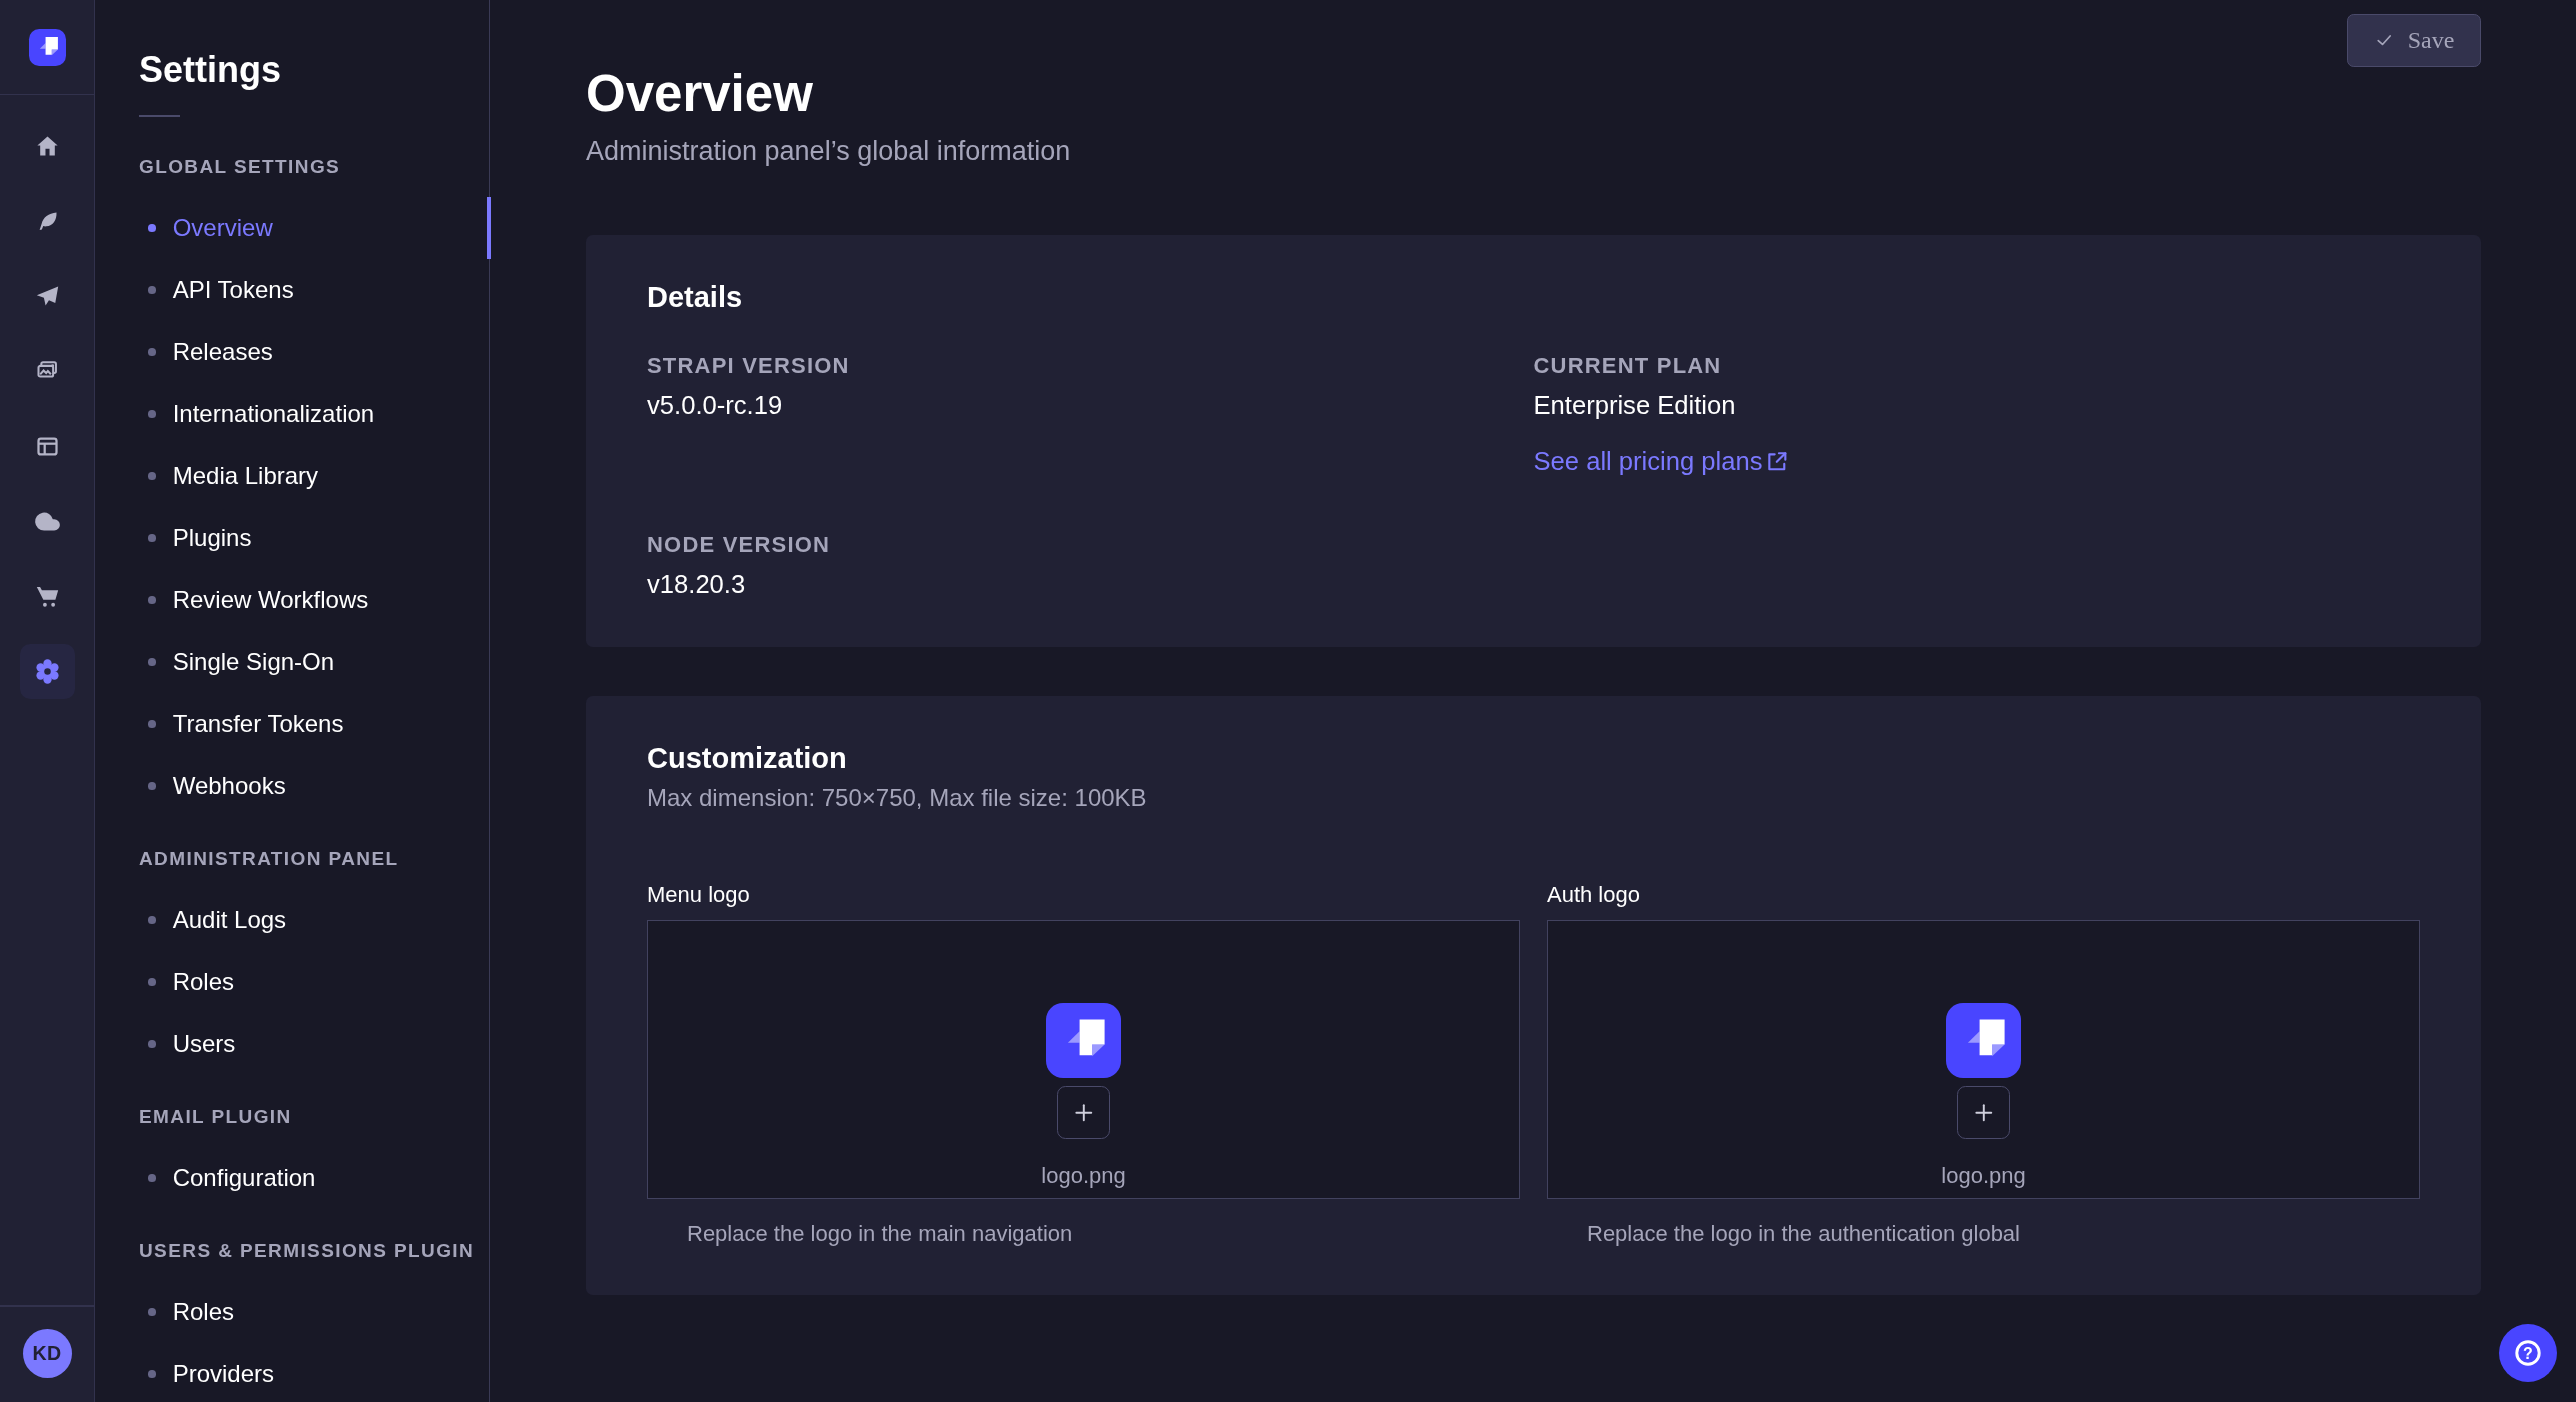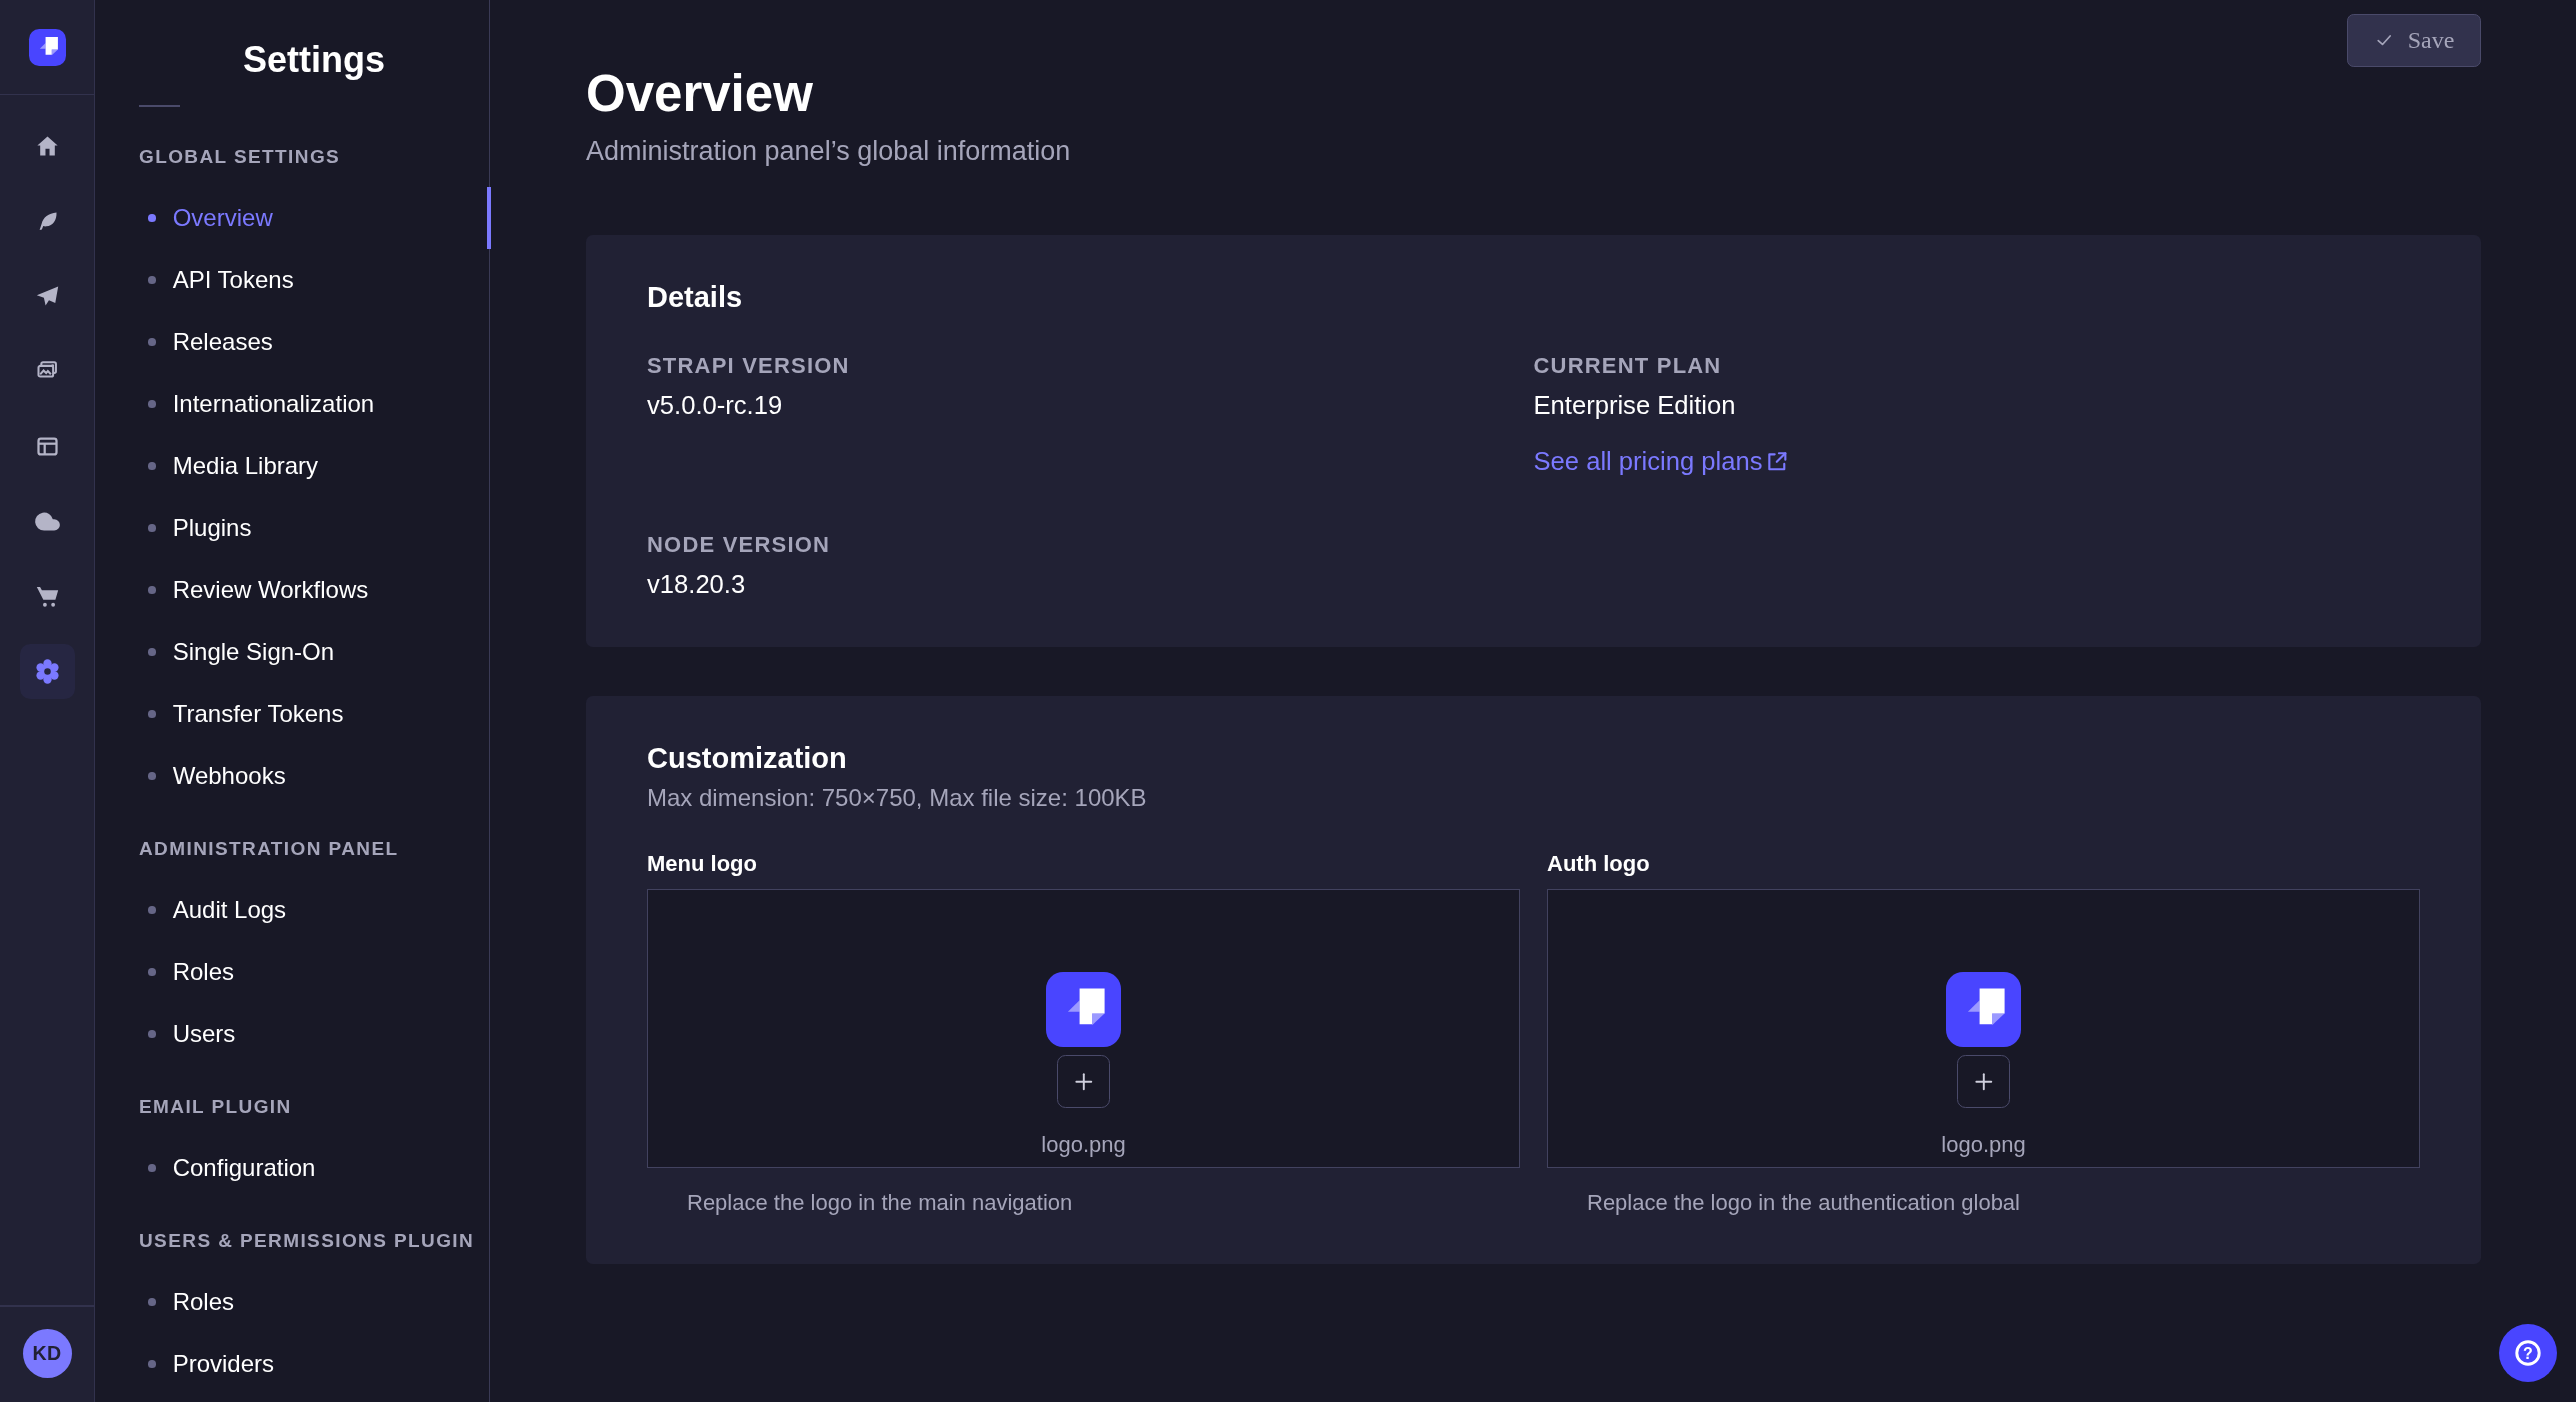--- a/index.html
+++ b/index.html
@@ -37,21 +37,21 @@
   .rail-bottom{margin-top:auto;width:100%;display:flex;flex-direction:column;align-items:center;}
   .rail-divider{width:100%;height:1.7px;background:var(--line);}
   .avatar{width:49px;height:49px;border-radius:50%;background:var(--accent-light);color:#212134;
     display:flex;align-items:center;justify-content:center;font-size:19.6px;font-weight:700;margin:22px 0 24px;cursor:pointer;letter-spacing:0.4px;}
 
   
   .subnav{
     width:395px;flex:0 0 395px;background:var(--bg);
     border-right:1.7px solid #3a3a55;position:relative;
   }
-  .subnav-title{padding:39px 0 0 44px;font-size:36px;font-weight:700;color:var(--white);text-align:center;}
+  .subnav-title{padding:49px 0 0 44px;font-size:36px;font-weight:700;color:var(--white);}
   .subnav-rule{width:41px;height:1.7px;background:var(--line-light);margin:24px 0 0 44px;}
   .section-label{
     padding-left:44px;margin-top:31px;margin-bottom:19px;
     font-size:19px;font-weight:700;letter-spacing:1.4px;color:var(--muted);
   }
   .section-label.first{margin-top:39px;}
   .nav-item{
     display:flex;align-items:center;height:62px;padding-left:53px;cursor:pointer;position:relative;
     font-size:24px;color:var(--white);
   }
@@ -84,21 +84,21 @@
   .field-value{margin-top:12px;font-size:25.6px;color:var(--white);}
   .pricing-link{
     margin-top:27px;display:inline-flex;align-items:center;gap:1px;
     color:var(--accent-light);font-size:25.6px;text-decoration:none;cursor:pointer;
   }
   .pricing-link svg{width:25.6px;height:25.6px;}
 
   .card-subheading{margin-top:8.5px;font-size:24px;color:var(--muted);}
   .uploads{display:flex;gap:27px;margin-top:39px;}
   .upload-field{flex:1;min-width:0;}
-  .upload-label{font-size:22px;font-weight:700;color:var(--white);margin-bottom:12px;}
+  .upload-label{font-size:22px;font-weight:400;color:var(--white);margin-bottom:12px;margin-top:31px;}
   .upload-box{
     height:279px;border:1.7px solid #42425f;border-radius:0;background:var(--bg);
     display:flex;flex-direction:column;align-items:center;padding-top:82px;cursor:pointer;
   }
   .upload-logo-tile{width:75px;height:75px;border-radius:17px;background:var(--accent);display:flex;align-items:center;justify-content:center;}
   .upload-logo-tile svg{width:75px;height:75px;}
   .plus-btn{
     margin-top:8.5px;width:53px;height:53px;border-radius:8.5px;border:1.7px solid var(--line-light);
     background:transparent;display:flex;align-items:center;justify-content:center;cursor:pointer;color:#cfcfdd;
   }

